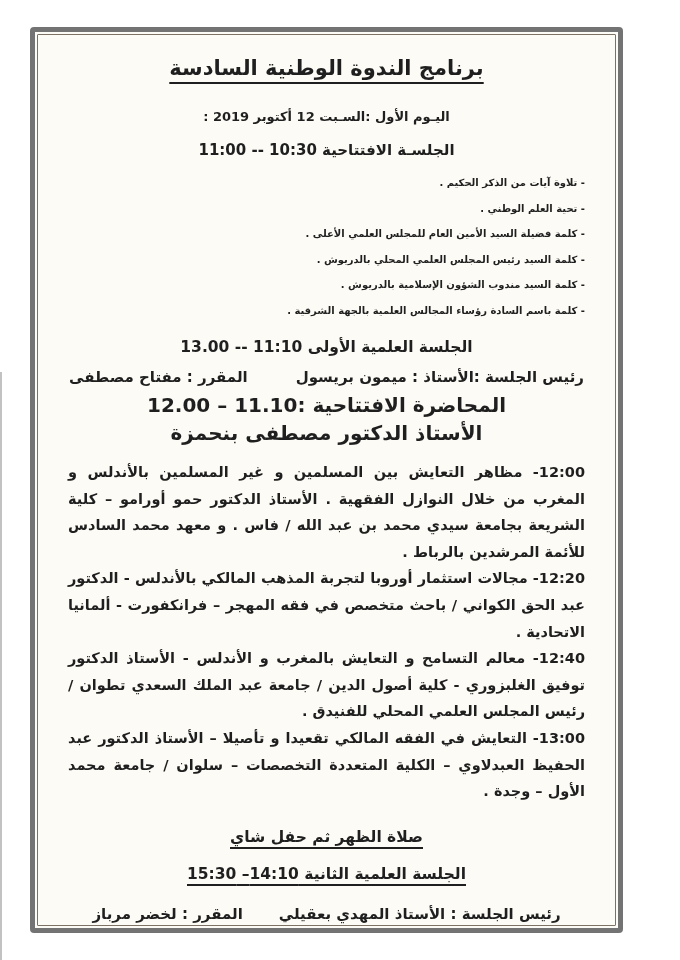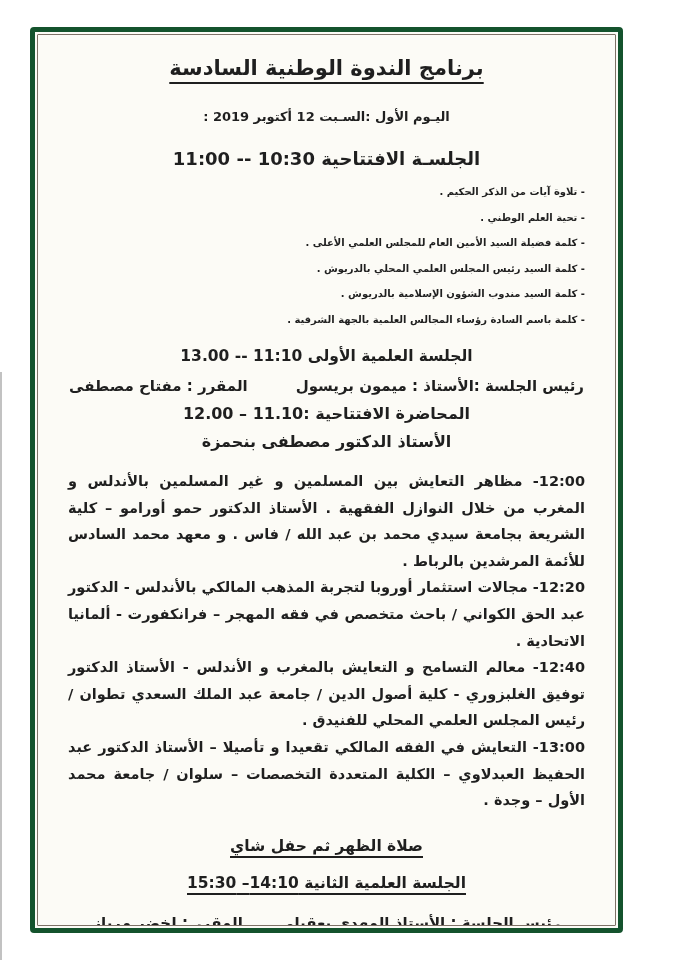--- a/index.html
+++ b/index.html
@@ -23,21 +23,21 @@
     width: 2px; height: 588px;
     background: #8f8f8f;
     opacity: .55;
   }
   
   .frame-outer {
     position: absolute;
     left: 30px; top: 27px;
     width: 593px; height: 906px;
     box-sizing: border-box;
-    border: 5px solid #14532d;
+    border: 5px solid #737373;
     border-radius: 4px;
     background: #fcfbf6;
     padding-left: 24px;
   }
   .frame-inner {
     position: absolute;
     inset: 2px;
     border: 1px solid #7d7166;
     border-radius: 1px;
   }
@@ -57,22 +57,22 @@
     text-decoration-thickness: 2px;
     text-underline-offset: 7px;
     letter-spacing: 0.5px;
   }
   .day-heading {
     margin-top: 24px;
     font-size: 13px;
     line-height: 22px;
   }
   .session-open-heading {
-    margin-top: 20px;
-    font-size: 18px;
+    margin-top: 11px;
+    font-size: 15px;
     line-height: 22px;
   }
   .bullets {
     margin-top: 9px;
     font-size: 10px;
     line-height: 25.5px;
     text-align: right;
   }
   .bullet { white-space: nowrap; }
   .session-heading {
@@ -83,21 +83,21 @@
   .chair-row {
     margin-top: 5px;
     display: flex;
     justify-content: center;
     column-gap: 48px;
     font-size: 15px;
     line-height: 28px;
   }
   .chair-row-2 { margin-top: 15px; column-gap: 36px; }
   .lecture-line {
-    font-size: 16px;
+    font-size: 20px;
     line-height: 28px;
   }
   .talks {
     margin-top: 12px;
     font-size: 14.5px;
     line-height: 26.6px;
     text-align: justify;
   }
   .talk { margin: 0; }
   .break-wrap { margin-top: 21px; text-align: center; }

